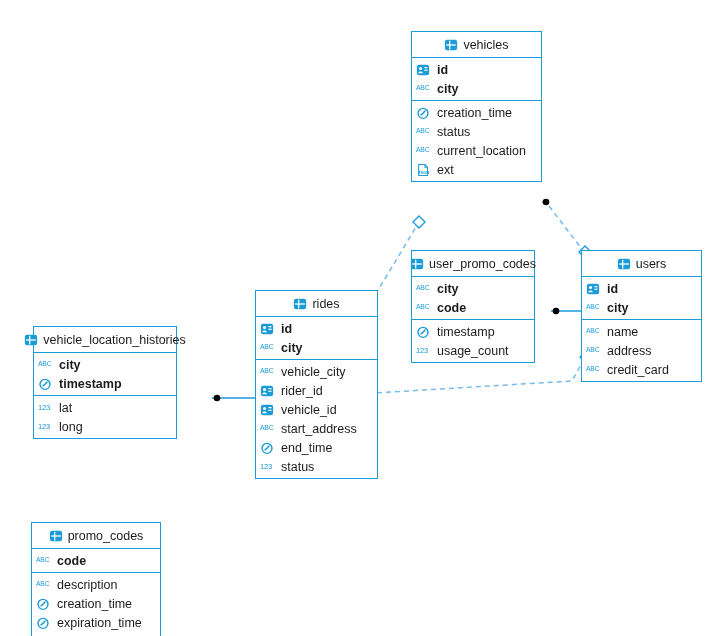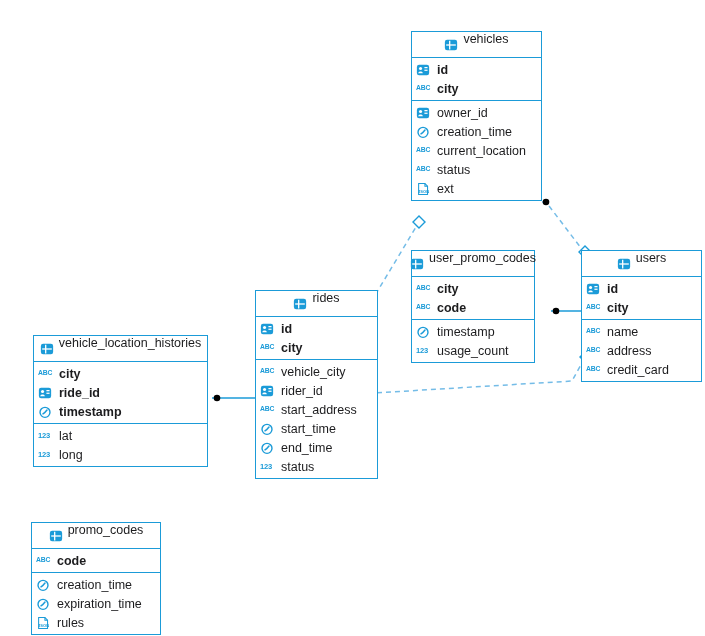--- a/index.html
+++ b/index.html
@@ -7,34 +7,34 @@
   .canvas{
     position:relative;width:705px;height:636px;background:#fff;
     font-family:"Liberation Sans",sans-serif;overflow:hidden;
   }
   #connector-layer{position:absolute;left:0;top:0;z-index:1;}
   .er-table{
     position:absolute;background:#fff;border:1.5px solid var(--blue);
     z-index:2;box-sizing:border-box;
   }
   .er-header{
-    height:25px;display:flex;justify-content:center;
+    height:25px;display:flex;align-items:center;justify-content:center;
     gap:5px;border-bottom:1.5px solid var(--blue);
     font-size:12.5px;color:var(--text);white-space:nowrap;
   }
   .er-section{padding:2px 0;}
   .er-section.cols{border-top:1.5px solid var(--blue);}
   .er-row{
     height:19px;display:flex;align-items:center;padding:0 4px;gap:3px;
     font-size:12.5px;color:var(--text);white-space:nowrap;
   }
   .er-row.pk .er-label{font-weight:bold;}
   .er-icon{width:18px;flex:none;display:inline-flex;align-items:center;justify-content:flex-start;}
   .er-icon svg{display:block;}
-  .txt-icon{font-size:6.8px;font-weight:bold;color:var(--blue);letter-spacing:-0.2px;line-height:1;}
+  .txt-icon{font-size:6.8px;font-weight:normal;color:var(--blue);letter-spacing:-0.2px;line-height:1;}
   .conn-solid{fill:none;stroke:var(--blue);stroke-width:1.5;}
   .conn-dashed{fill:none;stroke:#74BCE7;stroke-width:1.5;stroke-dasharray:5 4;}
   .conn-dot{fill:#000;}
   .conn-diamond{fill:#fff;stroke:var(--blue);stroke-width:1.4;}
 </style>
 </head>
 <body>
 
 <div class="canvas">
   <svg id="connector-layer" width="705" height="636">
@@ -91,115 +91,155 @@
             <span class="er-icon">
               <span class="txt-icon">ABC</span>
             </span>
             <span class="er-label">city</span>
           </div>
         </div>
         <div class="er-section cols">
           <div class="er-row">
             <span class="er-icon">
               <svg width="14" height="14" viewBox="0 0 16 16">
+                <circle cx="8" cy="8.4" r="5.7" fill="none" stroke="#1B9BD8" stroke-width="1.6"></circle>
+                <path d="M8 8.4 L10.3 5.7 M8 8.4 L5.7 10.1" fill="none" stroke="#1B9BD8" stroke-width="1.7" stroke-linecap="round"></path>
+              </svg>
+            </span>
+            <span class="er-label">creation_time</span>
+          </div>
+          <div class="er-row">
+            <span class="er-icon">
+              <span class="txt-icon">ABC</span>
+            </span>
+            <span class="er-label">status</span>
+          </div>
+          <div class="er-row">
+            <span class="er-icon">
+              <span class="txt-icon">ABC</span>
+            </span>
+            <span class="er-label">current_location</span>
+          </div>
+          <div class="er-row">
+            <span class="er-icon">
+              <svg width="14" height="14" viewBox="0 0 16 16">
+                <path d="M3 1.8 H10.2 L13.2 4.8 V14.2 H3 Z" fill="#fff" stroke="#1B9BD8" stroke-width="1.2"></path>
+                <path d="M10.2 1.8 V4.8 H13.2" fill="none" stroke="#1B9BD8" stroke-width="1.2"></path>
+                <text x="2.4" y="13.1" font-size="4.6" font-weight="bold" fill="#1B9BD8" font-family="Liberation Sans,sans-serif">JSON</text>
+              </svg>
+            </span>
+            <span class="er-label">ext</span>
+          </div>
+        </div>
+      </div>
+      <div class="er-table" style="left: 411px; top: 250px; width: 124px;">
+        <div class="er-header">
+          <span class="er-icon" style="width: auto;">
+            <svg width="14" height="14" viewBox="0 0 16 16">
+              <rect x="1" y="2" width="14" height="12" rx="2.5" fill="#1B9BD8"></rect>
+              <line x1="2.5" y1="8" x2="13.5" y2="8" stroke="#fff" stroke-width="1.5"></line>
+              <line x1="6.5" y1="3" x2="6.5" y2="13" stroke="#fff" stroke-width="1.5"></line>
+            </svg>
+          </span>
+          <span>user_promo_codes</span>
+        </div>
+        <div class="er-section pks">
+          <div class="er-row pk">
+            <span class="er-icon">
+              <span class="txt-icon">ABC</span>
+            </span>
+            <span class="er-label">city</span>
+          </div>
+          <div class="er-row pk">
+            <span class="er-icon">
+              <span class="txt-icon">ABC</span>
+            </span>
+            <span class="er-label">code</span>
+          </div>
+        </div>
+        <div class="er-section cols">
+          <div class="er-row">
+            <span class="er-icon">
+              <svg width="14" height="14" viewBox="0 0 16 16">
+                <circle cx="8" cy="8.4" r="5.7" fill="none" stroke="#1B9BD8" stroke-width="1.6"></circle>
+                <path d="M8 8.4 L10.3 5.7 M8 8.4 L5.7 10.1" fill="none" stroke="#1B9BD8" stroke-width="1.7" stroke-linecap="round"></path>
+              </svg>
+            </span>
+            <span class="er-label">timestamp</span>
+          </div>
+          <div class="er-row">
+            <span class="er-icon">
+              <span class="txt-icon" style="font-size:7.6px">123</span>
+            </span>
+            <span class="er-label">usage_count</span>
+          </div>
+        </div>
+      </div>
+      <div class="er-table" style="left: 581px; top: 250px; width: 121px;">
+        <div class="er-header">
+          <span class="er-icon" style="width: auto;">
+            <svg width="14" height="14" viewBox="0 0 16 16">
+              <rect x="1" y="2" width="14" height="12" rx="2.5" fill="#1B9BD8"></rect>
+              <line x1="2.5" y1="8" x2="13.5" y2="8" stroke="#fff" stroke-width="1.5"></line>
+              <line x1="6.5" y1="3" x2="6.5" y2="13" stroke="#fff" stroke-width="1.5"></line>
+            </svg>
+          </span>
+          <span>users</span>
+        </div>
+        <div class="er-section pks">
+          <div class="er-row pk">
+            <span class="er-icon">
+              <svg width="14" height="14" viewBox="0 0 16 16">
                 <rect x="1" y="2" width="14" height="12" rx="2.5" fill="#1B9BD8"></rect>
                 <circle cx="5.2" cy="6.3" r="1.8" fill="#fff"></circle>
                 <path d="M2.6 11.8 C2.6 9.2 7.8 9.2 7.8 11.8 Z" fill="#fff"></path>
                 <line x1="9.6" y1="5.3" x2="13.2" y2="5.3" stroke="#fff" stroke-width="1.4"></line>
                 <line x1="9.6" y1="8.3" x2="13.2" y2="8.3" stroke="#fff" stroke-width="1.4"></line>
               </svg>
             </span>
-            <span class="er-label">owner_id</span>
-          </div>
-          <div class="er-row">
-            <span class="er-icon">
-              <svg width="14" height="14" viewBox="0 0 16 16">
-                <circle cx="8" cy="8.4" r="5.7" fill="none" stroke="#1B9BD8" stroke-width="1.6"></circle>
-                <path d="M8 8.4 L10.3 5.7 M8 8.4 L5.7 10.1" fill="none" stroke="#1B9BD8" stroke-width="1.7" stroke-linecap="round"></path>
-              </svg>
-            </span>
-            <span class="er-label">creation_time</span>
-          </div>
-          <div class="er-row">
-            <span class="er-icon">
-              <span class="txt-icon">ABC</span>
-            </span>
-            <span class="er-label">current_location</span>
-          </div>
-          <div class="er-row">
-            <span class="er-icon">
-              <span class="txt-icon">ABC</span>
-            </span>
-            <span class="er-label">status</span>
-          </div>
-          <div class="er-row">
-            <span class="er-icon">
-              <svg width="14" height="14" viewBox="0 0 16 16">
-                <path d="M3 1.8 H10.2 L13.2 4.8 V14.2 H3 Z" fill="#fff" stroke="#1B9BD8" stroke-width="1.2"></path>
-                <path d="M10.2 1.8 V4.8 H13.2" fill="none" stroke="#1B9BD8" stroke-width="1.2"></path>
-                <text x="2.4" y="13.1" font-size="4.6" font-weight="bold" fill="#1B9BD8" font-family="Liberation Sans,sans-serif">JSON</text>
-              </svg>
-            </span>
-            <span class="er-label">ext</span>
-          </div>
-        </div>
-      </div>
-      <div class="er-table" style="left: 411px; top: 250px; width: 124px;">
-        <div class="er-header">
-          <span class="er-icon" style="width: auto;">
-            <svg width="14" height="14" viewBox="0 0 16 16">
-              <rect x="1" y="2" width="14" height="12" rx="2.5" fill="#1B9BD8"></rect>
-              <line x1="2.5" y1="8" x2="13.5" y2="8" stroke="#fff" stroke-width="1.5"></line>
-              <line x1="6.5" y1="3" x2="6.5" y2="13" stroke="#fff" stroke-width="1.5"></line>
-            </svg>
-          </span>
-          <span>user_promo_codes</span>
-        </div>
-        <div class="er-section pks">
+            <span class="er-label">id</span>
+          </div>
           <div class="er-row pk">
             <span class="er-icon">
               <span class="txt-icon">ABC</span>
             </span>
             <span class="er-label">city</span>
           </div>
-          <div class="er-row pk">
-            <span class="er-icon">
-              <span class="txt-icon">ABC</span>
-            </span>
-            <span class="er-label">code</span>
-          </div>
-        </div>
-        <div class="er-section cols">
-          <div class="er-row">
-            <span class="er-icon">
-              <svg width="14" height="14" viewBox="0 0 16 16">
-                <circle cx="8" cy="8.4" r="5.7" fill="none" stroke="#1B9BD8" stroke-width="1.6"></circle>
-                <path d="M8 8.4 L10.3 5.7 M8 8.4 L5.7 10.1" fill="none" stroke="#1B9BD8" stroke-width="1.7" stroke-linecap="round"></path>
-              </svg>
-            </span>
-            <span class="er-label">timestamp</span>
-          </div>
-          <div class="er-row">
-            <span class="er-icon">
-              <span class="txt-icon" style="font-size:7.6px">123</span>
-            </span>
-            <span class="er-label">usage_count</span>
-          </div>
-        </div>
-      </div>
-      <div class="er-table" style="left: 581px; top: 250px; width: 121px;">
-        <div class="er-header">
-          <span class="er-icon" style="width: auto;">
-            <svg width="14" height="14" viewBox="0 0 16 16">
-              <rect x="1" y="2" width="14" height="12" rx="2.5" fill="#1B9BD8"></rect>
-              <line x1="2.5" y1="8" x2="13.5" y2="8" stroke="#fff" stroke-width="1.5"></line>
-              <line x1="6.5" y1="3" x2="6.5" y2="13" stroke="#fff" stroke-width="1.5"></line>
-            </svg>
-          </span>
-          <span>users</span>
+        </div>
+        <div class="er-section cols">
+          <div class="er-row">
+            <span class="er-icon">
+              <span class="txt-icon">ABC</span>
+            </span>
+            <span class="er-label">name</span>
+          </div>
+          <div class="er-row">
+            <span class="er-icon">
+              <span class="txt-icon">ABC</span>
+            </span>
+            <span class="er-label">address</span>
+          </div>
+          <div class="er-row">
+            <span class="er-icon">
+              <span class="txt-icon">ABC</span>
+            </span>
+            <span class="er-label">credit_card</span>
+          </div>
+        </div>
+      </div>
+      <div class="er-table" style="left: 255px; top: 290px; width: 123px;">
+        <div class="er-header">
+          <span class="er-icon" style="width: auto;">
+            <svg width="14" height="14" viewBox="0 0 16 16">
+              <rect x="1" y="2" width="14" height="12" rx="2.5" fill="#1B9BD8"></rect>
+              <line x1="2.5" y1="8" x2="13.5" y2="8" stroke="#fff" stroke-width="1.5"></line>
+              <line x1="6.5" y1="3" x2="6.5" y2="13" stroke="#fff" stroke-width="1.5"></line>
+            </svg>
+          </span>
+          <span>rides</span>
         </div>
         <div class="er-section pks">
           <div class="er-row pk">
             <span class="er-icon">
               <svg width="14" height="14" viewBox="0 0 16 16">
                 <rect x="1" y="2" width="14" height="12" rx="2.5" fill="#1B9BD8"></rect>
                 <circle cx="5.2" cy="6.3" r="1.8" fill="#fff"></circle>
                 <path d="M2.6 11.8 C2.6 9.2 7.8 9.2 7.8 11.8 Z" fill="#fff"></path>
                 <line x1="9.6" y1="5.3" x2="13.2" y2="5.3" stroke="#fff" stroke-width="1.4"></line>
                 <line x1="9.6" y1="8.3" x2="13.2" y2="8.3" stroke="#fff" stroke-width="1.4"></line>
@@ -212,151 +252,90 @@
               <span class="txt-icon">ABC</span>
             </span>
             <span class="er-label">city</span>
           </div>
         </div>
         <div class="er-section cols">
           <div class="er-row">
             <span class="er-icon">
               <span class="txt-icon">ABC</span>
             </span>
-            <span class="er-label">name</span>
-          </div>
-          <div class="er-row">
-            <span class="er-icon">
-              <span class="txt-icon">ABC</span>
-            </span>
-            <span class="er-label">address</span>
-          </div>
-          <div class="er-row">
-            <span class="er-icon">
-              <span class="txt-icon">ABC</span>
-            </span>
-            <span class="er-label">credit_card</span>
-          </div>
-        </div>
-      </div>
-      <div class="er-table" style="left: 255px; top: 290px; width: 123px;">
-        <div class="er-header">
-          <span class="er-icon" style="width: auto;">
-            <svg width="14" height="14" viewBox="0 0 16 16">
-              <rect x="1" y="2" width="14" height="12" rx="2.5" fill="#1B9BD8"></rect>
-              <line x1="2.5" y1="8" x2="13.5" y2="8" stroke="#fff" stroke-width="1.5"></line>
-              <line x1="6.5" y1="3" x2="6.5" y2="13" stroke="#fff" stroke-width="1.5"></line>
-            </svg>
-          </span>
-          <span>rides</span>
-        </div>
-        <div class="er-section pks">
-          <div class="er-row pk">
+            <span class="er-label">vehicle_city</span>
+          </div>
+          <div class="er-row">
             <span class="er-icon">
               <svg width="14" height="14" viewBox="0 0 16 16">
                 <rect x="1" y="2" width="14" height="12" rx="2.5" fill="#1B9BD8"></rect>
                 <circle cx="5.2" cy="6.3" r="1.8" fill="#fff"></circle>
                 <path d="M2.6 11.8 C2.6 9.2 7.8 9.2 7.8 11.8 Z" fill="#fff"></path>
                 <line x1="9.6" y1="5.3" x2="13.2" y2="5.3" stroke="#fff" stroke-width="1.4"></line>
                 <line x1="9.6" y1="8.3" x2="13.2" y2="8.3" stroke="#fff" stroke-width="1.4"></line>
               </svg>
             </span>
-            <span class="er-label">id</span>
-          </div>
-          <div class="er-row pk">
-            <span class="er-icon">
-              <span class="txt-icon">ABC</span>
-            </span>
-            <span class="er-label">city</span>
-          </div>
-        </div>
-        <div class="er-section cols">
-          <div class="er-row">
-            <span class="er-icon">
-              <span class="txt-icon">ABC</span>
-            </span>
-            <span class="er-label">vehicle_city</span>
+            <span class="er-label">rider_id</span>
           </div>
           <div class="er-row">
             <span class="er-icon">
               <svg width="14" height="14" viewBox="0 0 16 16">
                 <rect x="1" y="2" width="14" height="12" rx="2.5" fill="#1B9BD8"></rect>
                 <circle cx="5.2" cy="6.3" r="1.8" fill="#fff"></circle>
                 <path d="M2.6 11.8 C2.6 9.2 7.8 9.2 7.8 11.8 Z" fill="#fff"></path>
                 <line x1="9.6" y1="5.3" x2="13.2" y2="5.3" stroke="#fff" stroke-width="1.4"></line>
                 <line x1="9.6" y1="8.3" x2="13.2" y2="8.3" stroke="#fff" stroke-width="1.4"></line>
               </svg>
             </span>
-            <span class="er-label">rider_id</span>
+            <span class="er-label">vehicle_id</span>
           </div>
           <div class="er-row">
             <span class="er-icon">
               <span class="txt-icon">ABC</span>
             </span>
             <span class="er-label">start_address</span>
           </div>
           <div class="er-row">
             <span class="er-icon">
               <svg width="14" height="14" viewBox="0 0 16 16">
                 <circle cx="8" cy="8.4" r="5.7" fill="none" stroke="#1B9BD8" stroke-width="1.6"></circle>
                 <path d="M8 8.4 L10.3 5.7 M8 8.4 L5.7 10.1" fill="none" stroke="#1B9BD8" stroke-width="1.7" stroke-linecap="round"></path>
               </svg>
             </span>
-            <span class="er-label">start_time</span>
-          </div>
-          <div class="er-row">
-            <span class="er-icon">
-              <svg width="14" height="14" viewBox="0 0 16 16">
-                <circle cx="8" cy="8.4" r="5.7" fill="none" stroke="#1B9BD8" stroke-width="1.6"></circle>
-                <path d="M8 8.4 L10.3 5.7 M8 8.4 L5.7 10.1" fill="none" stroke="#1B9BD8" stroke-width="1.7" stroke-linecap="round"></path>
-              </svg>
-            </span>
             <span class="er-label">end_time</span>
           </div>
           <div class="er-row">
             <span class="er-icon">
               <span class="txt-icon" style="font-size:7.6px">123</span>
             </span>
             <span class="er-label">status</span>
           </div>
         </div>
       </div>
-      <div class="er-table" style="left: 33px; top: 335px; width: 175px;">
+      <div class="er-table" style="left: 33px; top: 326px; width: 144px;">
         <div class="er-header">
           <span class="er-icon" style="width: auto;">
             <svg width="14" height="14" viewBox="0 0 16 16">
               <rect x="1" y="2" width="14" height="12" rx="2.5" fill="#1B9BD8"></rect>
               <line x1="2.5" y1="8" x2="13.5" y2="8" stroke="#fff" stroke-width="1.5"></line>
               <line x1="6.5" y1="3" x2="6.5" y2="13" stroke="#fff" stroke-width="1.5"></line>
             </svg>
           </span>
           <span>vehicle_location_histories</span>
         </div>
         <div class="er-section pks">
           <div class="er-row pk">
             <span class="er-icon">
               <span class="txt-icon">ABC</span>
             </span>
             <span class="er-label">city</span>
           </div>
           <div class="er-row pk">
             <span class="er-icon">
               <svg width="14" height="14" viewBox="0 0 16 16">
-                <rect x="1" y="2" width="14" height="12" rx="2.5" fill="#1B9BD8"></rect>
-                <circle cx="5.2" cy="6.3" r="1.8" fill="#fff"></circle>
-                <path d="M2.6 11.8 C2.6 9.2 7.8 9.2 7.8 11.8 Z" fill="#fff"></path>
-                <line x1="9.6" y1="5.3" x2="13.2" y2="5.3" stroke="#fff" stroke-width="1.4"></line>
-                <line x1="9.6" y1="8.3" x2="13.2" y2="8.3" stroke="#fff" stroke-width="1.4"></line>
-              </svg>
-            </span>
-            <span class="er-label">ride_id</span>
-          </div>
-          <div class="er-row pk">
-            <span class="er-icon">
-              <svg width="14" height="14" viewBox="0 0 16 16">
                 <circle cx="8" cy="8.4" r="5.7" fill="none" stroke="#1B9BD8" stroke-width="1.6"></circle>
                 <path d="M8 8.4 L10.3 5.7 M8 8.4 L5.7 10.1" fill="none" stroke="#1B9BD8" stroke-width="1.7" stroke-linecap="round"></path>
               </svg>
             </span>
             <span class="er-label">timestamp</span>
           </div>
         </div>
         <div class="er-section cols">
           <div class="er-row">
             <span class="er-icon">
@@ -385,20 +364,26 @@
         </div>
         <div class="er-section pks">
           <div class="er-row pk">
             <span class="er-icon">
               <span class="txt-icon">ABC</span>
             </span>
             <span class="er-label">code</span>
           </div>
         </div>
         <div class="er-section cols">
+          <div class="er-row">
+            <span class="er-icon">
+              <span class="txt-icon">ABC</span>
+            </span>
+            <span class="er-label">description</span>
+          </div>
           <div class="er-row">
             <span class="er-icon">
               <svg width="14" height="14" viewBox="0 0 16 16">
                 <circle cx="8" cy="8.4" r="5.7" fill="none" stroke="#1B9BD8" stroke-width="1.6"></circle>
                 <path d="M8 8.4 L10.3 5.7 M8 8.4 L5.7 10.1" fill="none" stroke="#1B9BD8" stroke-width="1.7" stroke-linecap="round"></path>
               </svg>
             </span>
             <span class="er-label">creation_time</span>
           </div>
           <div class="er-row">

